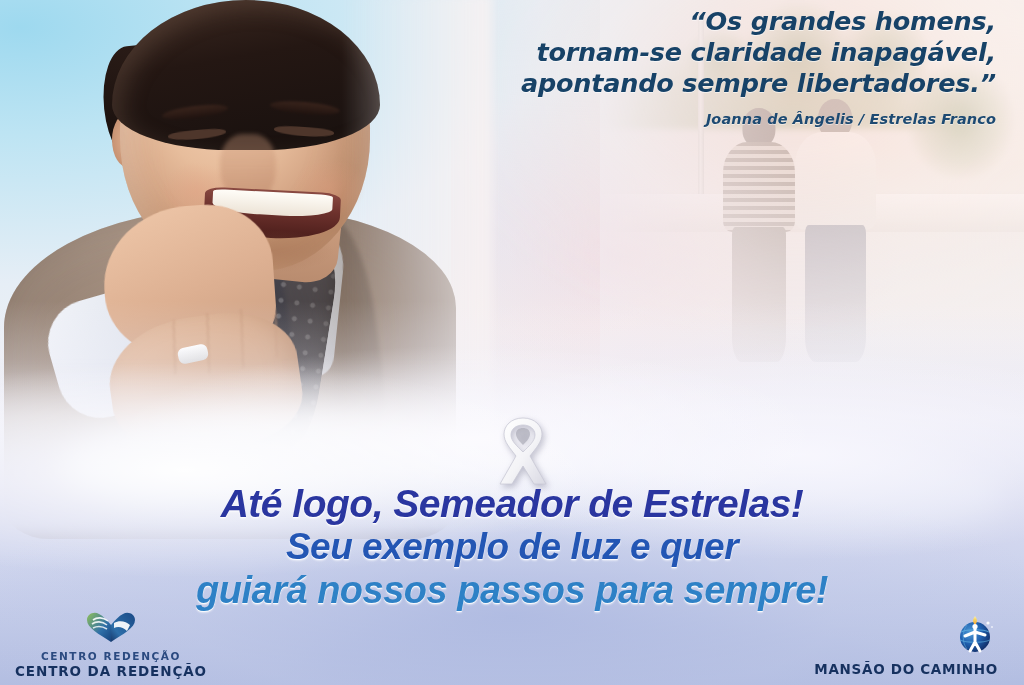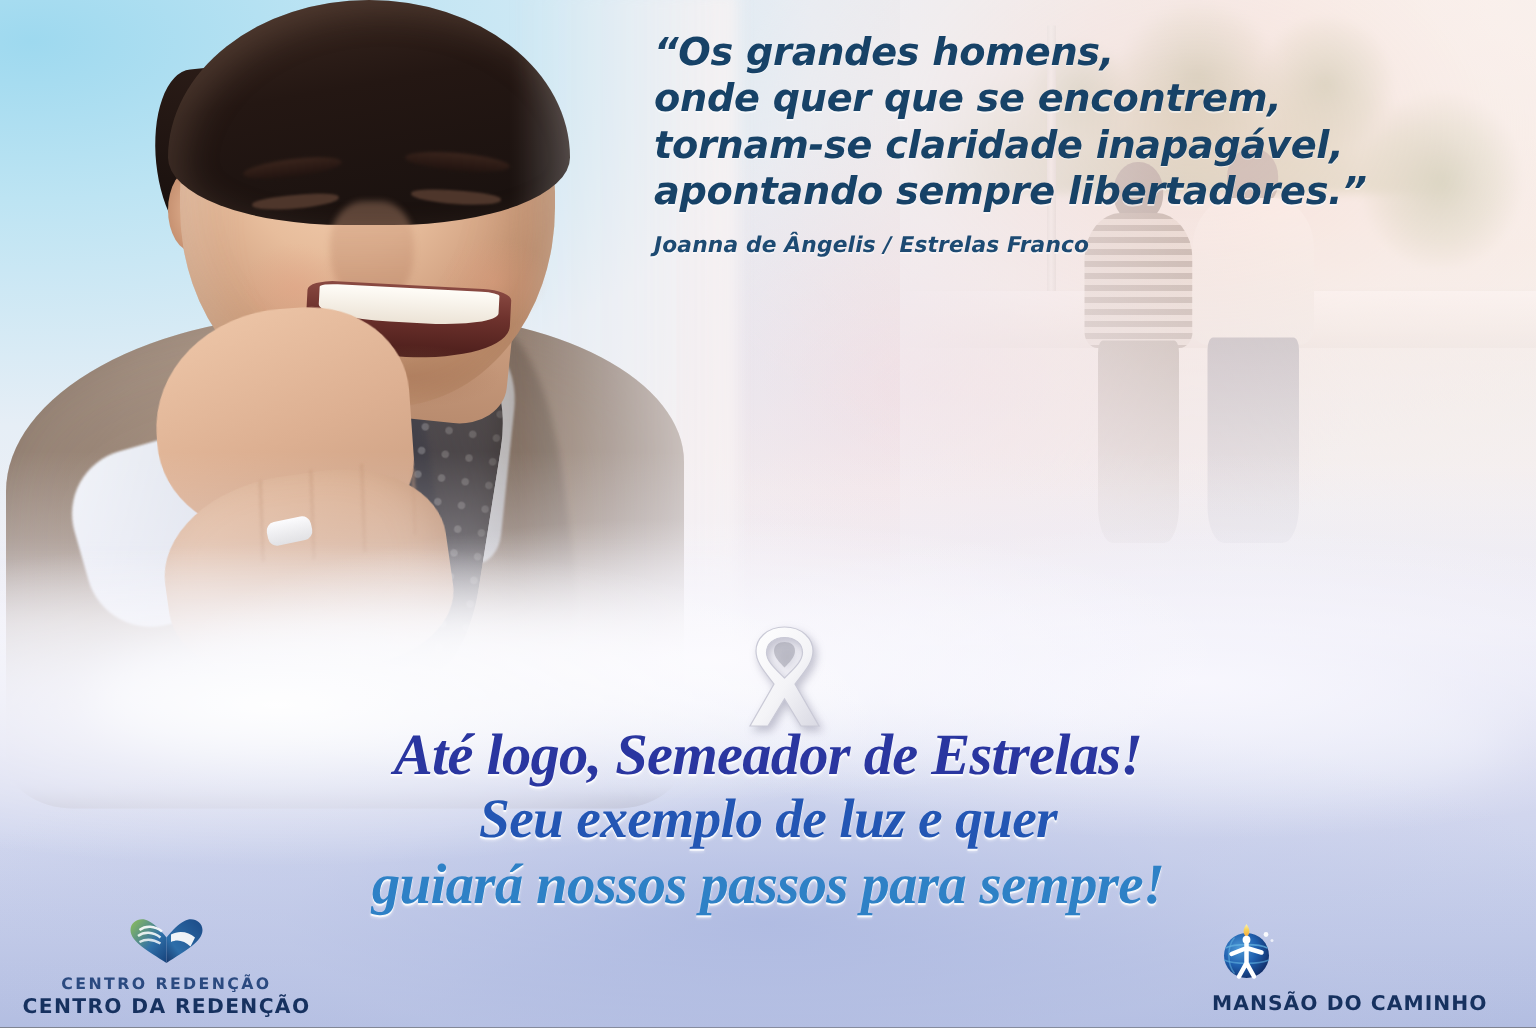--- a/index.html
+++ b/index.html
@@ -277,22 +277,23 @@
   }
   .portrait-fade-right {
     position:absolute; right:-30px; top:0; width: 150px; height: 100%;
     background: linear-gradient(90deg, rgba(244,240,242,0) 0%, rgba(246,241,242,0.5) 55%, rgba(248,242,242,0.85) 100%);
     filter: blur(5px);
   }
 
   
   .quote-block {
     position: absolute;
-    right: 28px; top: 20px;
+    right: 28px; top: 6px;
     width: 560px;
+    text-align: right;
   }
   .quote-line {
     font-family: "DejaVu Sans", sans-serif;
     font-style: italic;
     font-weight: bold;
     font-size: 25.5px;
     line-height: 31px;
     letter-spacing: -0.2px;
     color: #174267;
     white-space: nowrap;
@@ -317,43 +318,43 @@
     filter: drop-shadow(2px 3px 3px rgba(90,90,120,0.35));
   }
 
   
   .headline {
     position: absolute;
     left: 0; right: 0; top: 482px;
     text-align: center;
   }
   .hl {
-    font-family: Liberation Serif, serif;
+    font-family: Liberation Sans, sans-serif;
     font-style: italic;
     font-weight: bold;
     letter-spacing: -0.5px;
     white-space: nowrap;
     text-shadow: 0 2px 2px rgba(255,255,255,0.55), 0 1px 0 rgba(255,255,255,0.8);
   }
   .hl1 { font-size: 39px; line-height: 44px; color: #2a36a0; }
   .hl2 { font-size: 37px; line-height: 42px; color: #2356b4; }
   .hl3 { font-size: 38px; line-height: 44px; color: #2e81c6; }
 
   
   .logo-left {
     position: absolute;
     left: 8px; bottom: 6px;
     width: 206px;
     text-align: center;
   }
   .logo-right {
     position: absolute;
-    right: 10px; bottom: 8px;
+    right: 26px; bottom: 8px;
     width: 206px;
-    text-align: left;
+    text-align: right;
   }
   .logo-mark { display:block; margin: 0 auto 3px; }
   .logo-line1 {
     font-family: "DejaVu Sans", sans-serif;
     font-weight: bold;
     font-size: 10.5px;
     letter-spacing: 1.6px;
     color: #2b4a80;
     line-height: 13px;
   }
@@ -438,21 +439,20 @@
     <div class="cloud cloud-lav-r"></div>
     <div class="cloud cloud-wh-1"></div>
     <div class="cloud cloud-wh-2"></div>
     <div class="cloud cloud-wh-3"></div>
     <div class="cloud cloud-blue"></div>
     <div class="cloud-band"></div>
   </div>
 
   <div class="quote-block">
     <div class="quote-line">“Os grandes homens,</div>
-    <div class="quote-line">onde quer que se encontrem,</div>
     <div class="quote-line">tornam-se claridade inapagável,</div>
     <div class="quote-line">apontando sempre libertadores.”</div>
     <div class="quote-attrib">Joanna de Ângelis / Estrelas Franco</div>
   </div>
 
   <div class="ribbon">
     <svg width="74" height="78" viewBox="0 0 74 78" aria-hidden="true">
       <defs>
         <linearGradient id="ribG" x1="0" y1="0" x2="1" y2="1">
           <stop offset="0%" stop-color="#ffffff"></stop>

